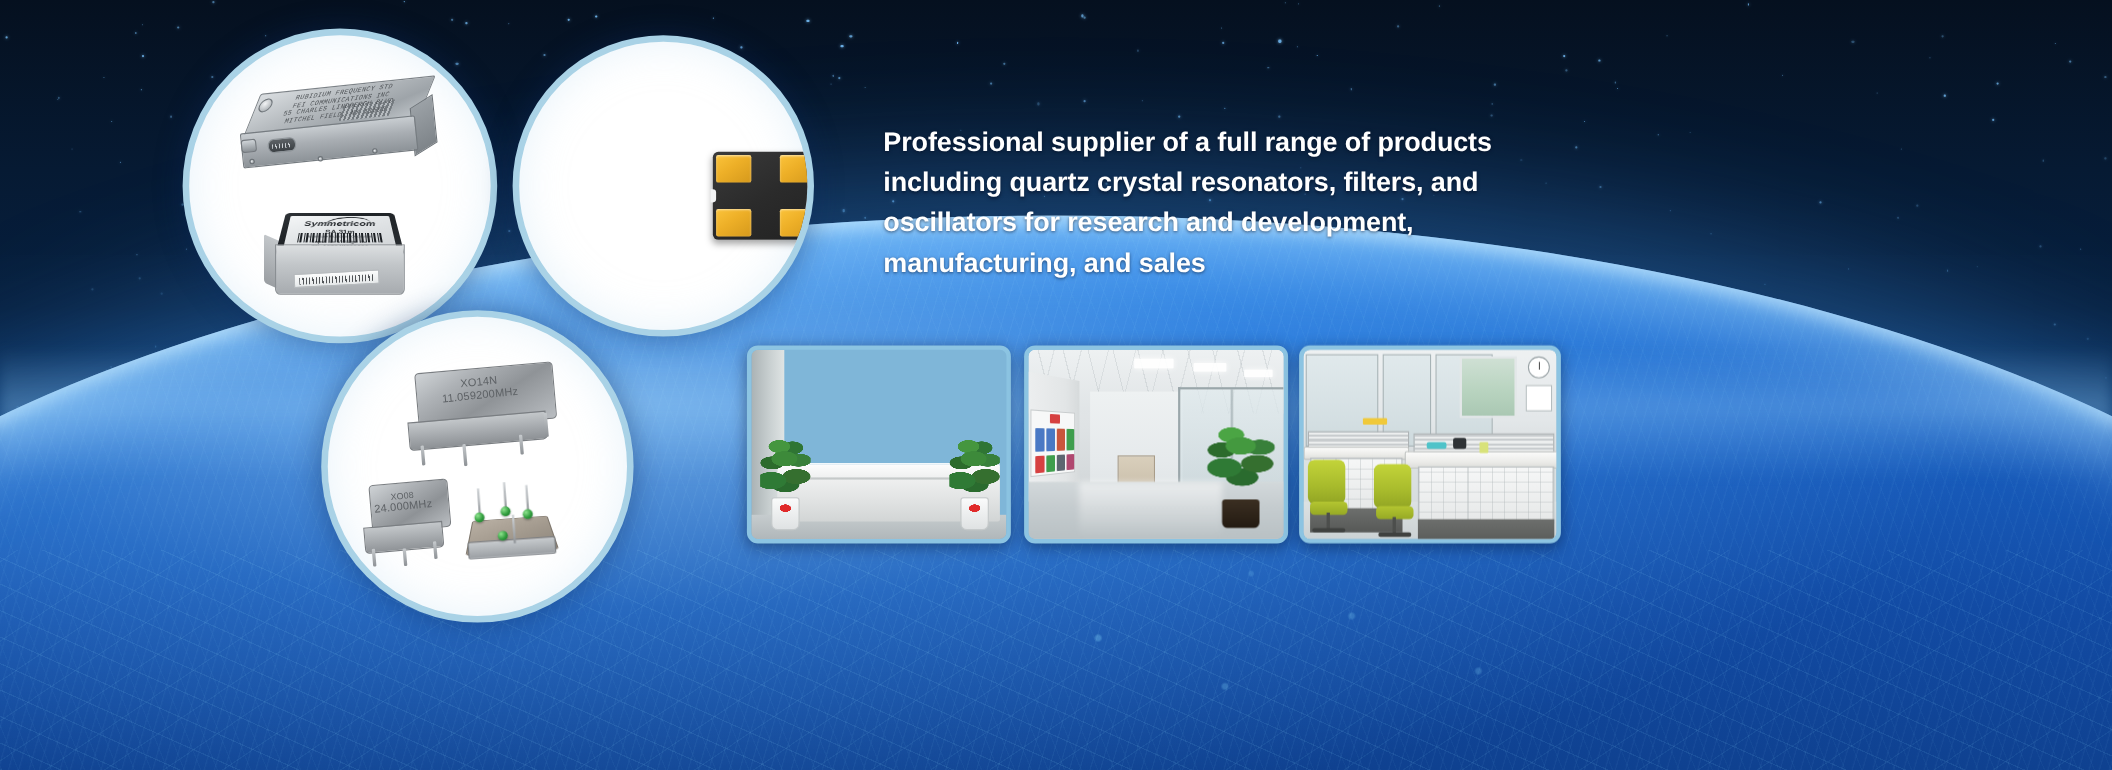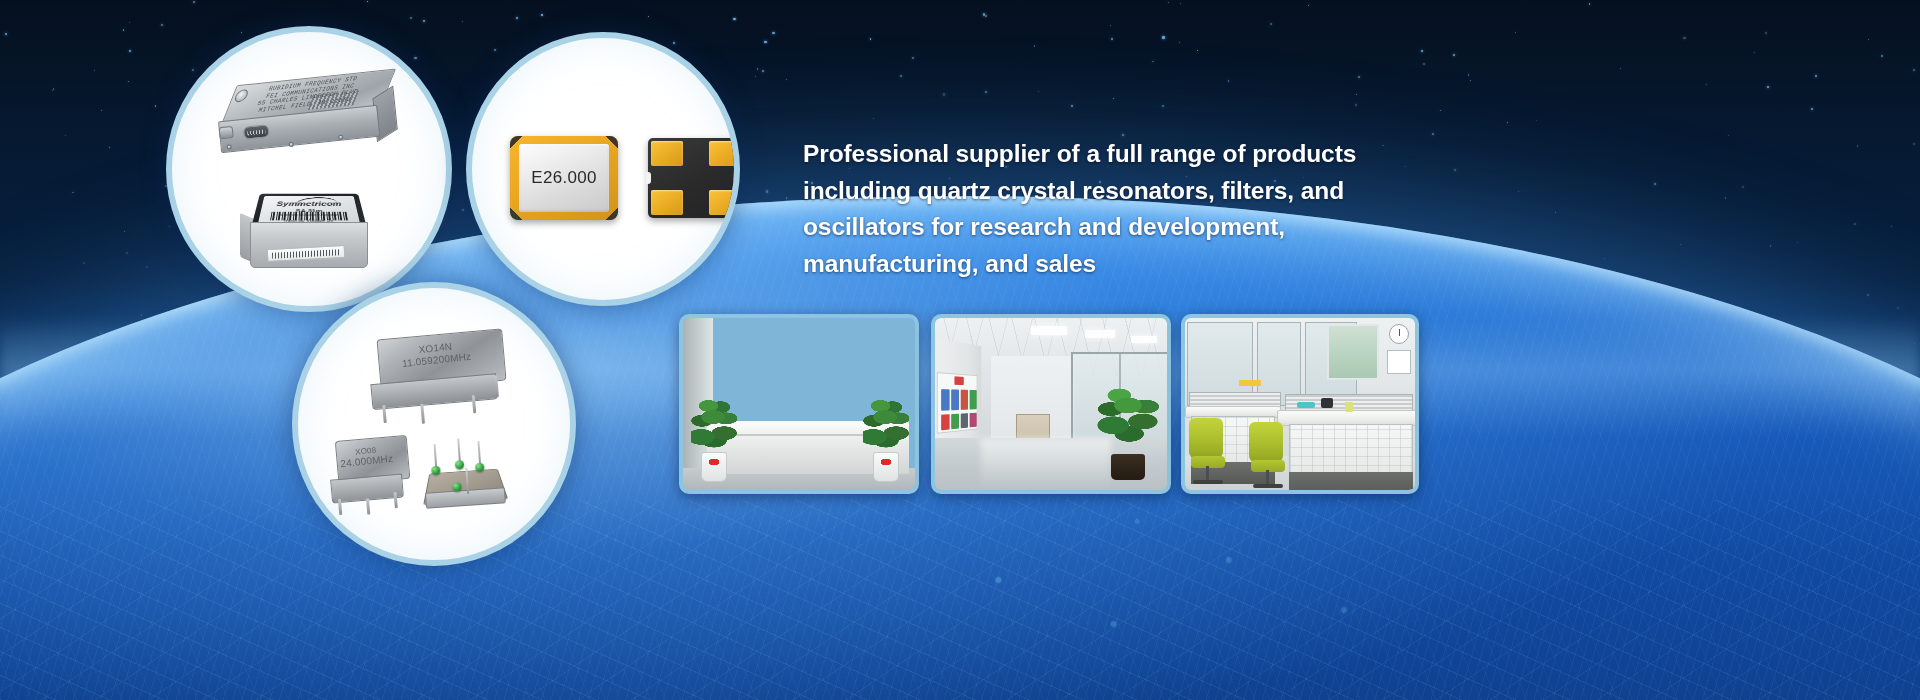--- a/index.html
+++ b/index.html
@@ -350,21 +350,20 @@
 
   
   .headline {
     position:absolute; left:803px; top:112px; width:610px;
     color:#ffffff;
     font-size:24.5px;
     font-weight:700;
     line-height:36.5px;
     letter-spacing:-.1px;
     text-shadow:0 1px 3px rgba(0,10,30,.6);
-    margin-top:24px;
   }
 
   
   .photo {
     position:absolute; top:314px;
     border:4px solid #8cc4e2;
     border-radius:10px;
     background:#7fb6d8;
     overflow:hidden;
     box-shadow:0 3px 14px rgba(0,15,45,.45);
@@ -1018,25 +1017,20 @@
         <div class="sa-front">
           <div class="sa-sticker"></div>
         </div>
       </div>
 
     </div>
   </div>
 
   <div class="circle" id="circle-smd">
     <div class="circle-inner">
-      <div class="smd-top">
-        <div class="smd-lid">
-          <span class="smd-mark">E26.000</span>
-        </div>
-      </div>
       <div class="smd-bottom">
         <span class="pad tl"></span>
         <span class="pad tr"></span>
         <span class="pad bl"></span>
         <span class="pad br"></span>
         <span class="notch"></span>
       </div>
     </div>
   </div>
 

